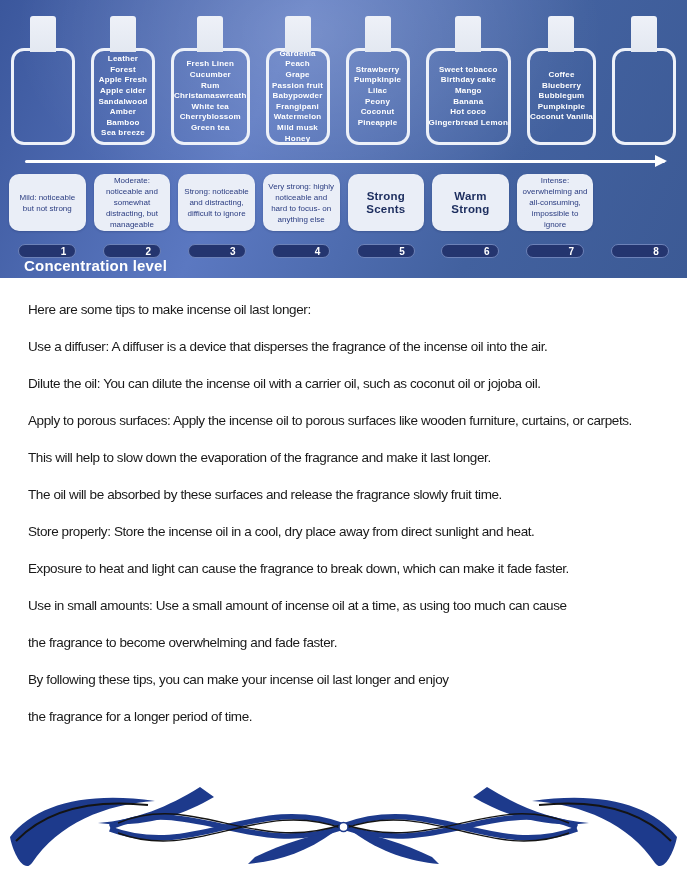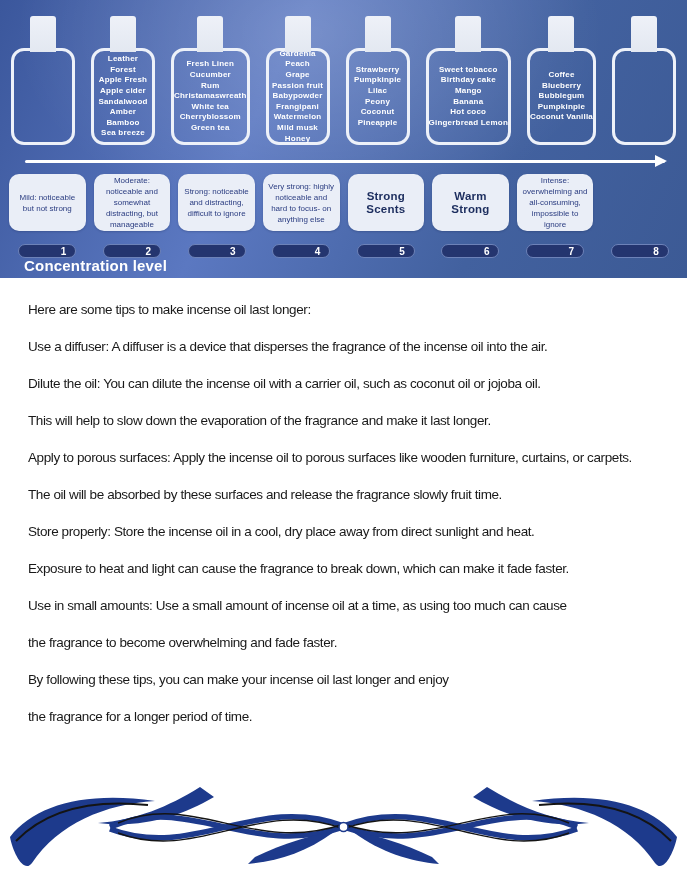--- a/index.html
+++ b/index.html
@@ -267,22 +267,22 @@
         </div>
     </div>
 
     <div class="axis-label">Concentration level</div>
   </section>
 
   <section class="tips">
       <div class="tip-line">Here are some tips to make incense oil last longer:</div>
       <div class="tip-line">Use a diffuser: A diffuser is a device that disperses the fragrance of the incense oil into the air.</div>
       <div class="tip-line">Dilute the oil: You can dilute the incense oil with a carrier oil, such as coconut oil or jojoba oil.</div>
+      <div class="tip-line">Apply to porous surfaces: Apply the incense oil to porous surfaces like wooden furniture, curtains, or carpets.</div>
       <div class="tip-line">This will help to slow down the evaporation of the fragrance and make it last longer.</div>
-      <div class="tip-line">Apply to porous surfaces: Apply the incense oil to porous surfaces like wooden furniture, curtains, or carpets.</div>
       <div class="tip-line">The oil will be absorbed by these surfaces and release the fragrance slowly fruit time.</div>
       <div class="tip-line">Store properly: Store the incense oil in a cool, dry place away from direct sunlight and heat.</div>
       <div class="tip-line">Exposure to heat and light can cause the fragrance to break down, which can make it fade faster.</div>
       <div class="tip-line">Use in small amounts: Use a small amount of incense oil at a time, as using too much can cause</div>
       <div class="tip-line">the fragrance to become overwhelming and fade faster.</div>
       <div class="tip-line">By following these tips, you can make your incense oil last longer and enjoy</div>
       <div class="tip-line">the fragrance for a longer period of time.</div>
     </section>
 
   <div class="ornament">

